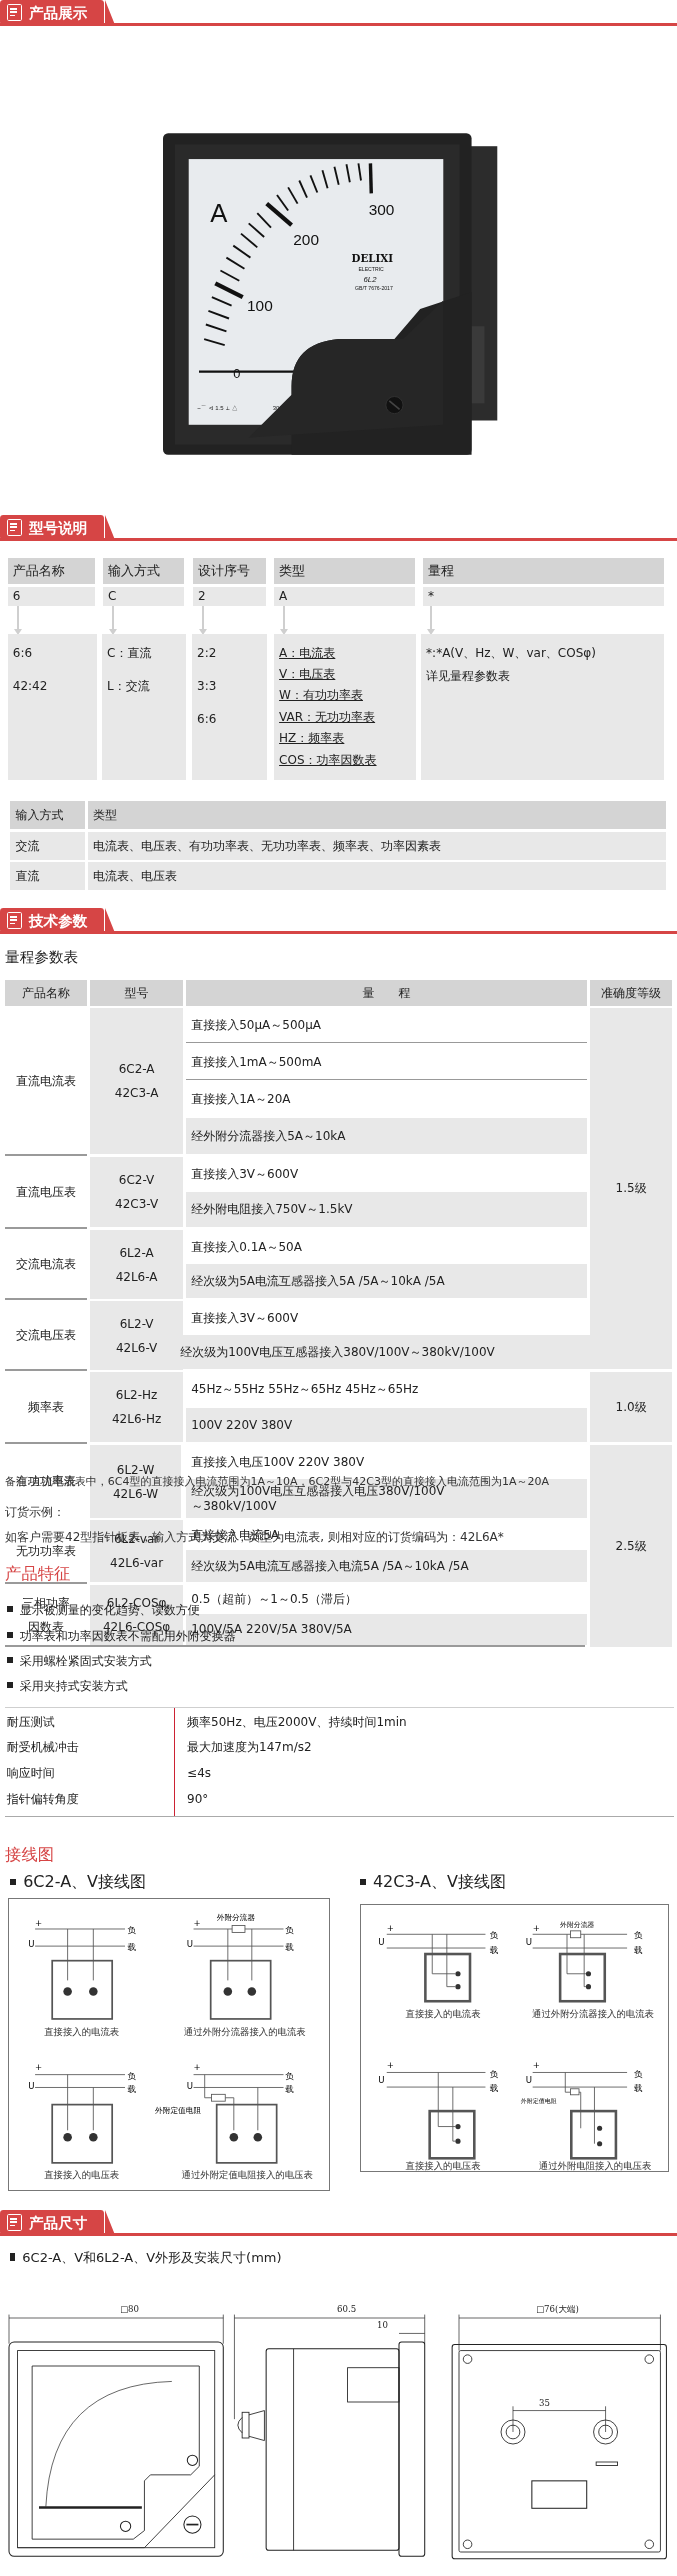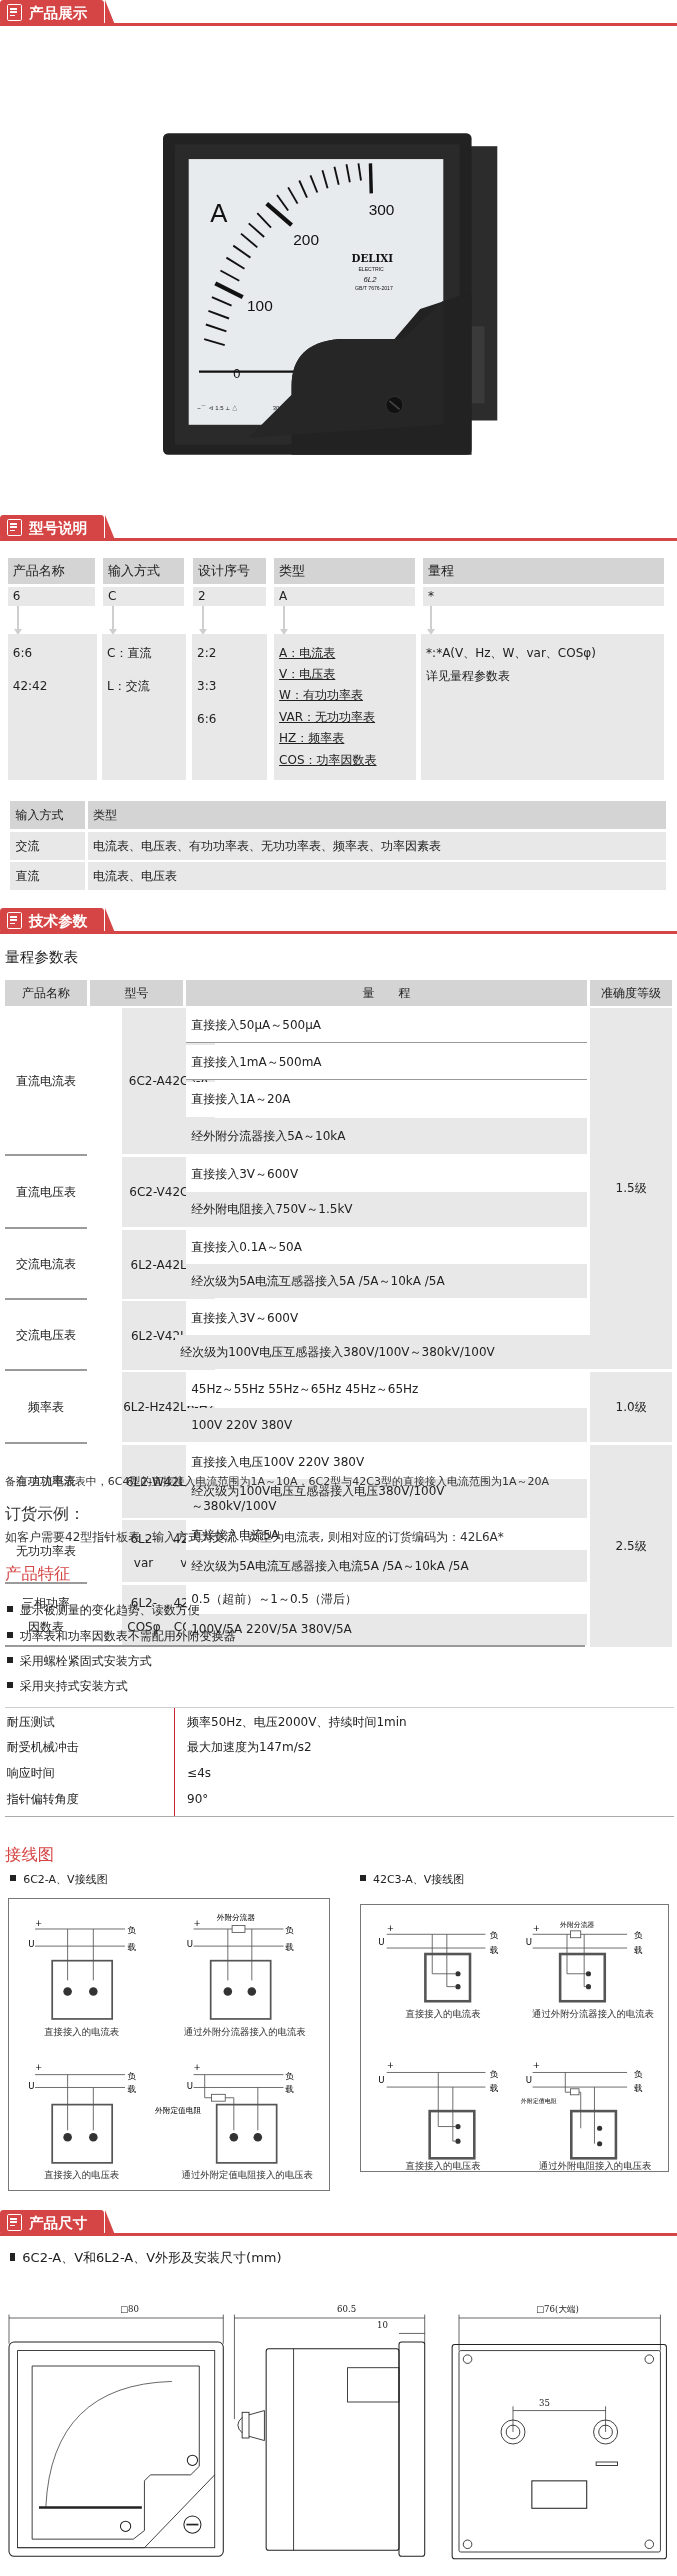--- a/index.html
+++ b/index.html
@@ -49,40 +49,40 @@
   .irow.head div { background: #d4d4d4; }
   .irow div:first-child { width: 75px; margin-right: 2.6px; }
   .irow div:last-child { flex: 1; }
 
   
   .rt-title { position: absolute; left: 5.1px; top: 948px; font-size: 14.6px; }
   .rt { position: absolute; left: 5.1px; top: 980px; width: 669px; font-size: 12px; }
   .rt .c { position: absolute; display: flex; align-items: center; justify-content: center; text-align: center; }
   .rt .h { background: #d4d4d4; top: 0; height: 26px; font-size: 12px; }
   .rt .name { background: #fff; }
-  .rt .model { background: #e8e8e8; line-height: 24px; margin-left: 32px; }
+  .rt .model { background: #e8e8e8; flex-direction: column; line-height: 24px; }
   .rt .range { background: #fff; justify-content: flex-start; padding-left: 5.1px; text-align: left; line-height: 14.6px; }
   .rt .range.g { background: #e8e8e8; }
   .rt .acc { background: #e8e8e8; }
   .rt .sep { position: absolute; height: 1.7px; background: #9a9a9a; }
 
   .note { position: absolute; left: 5.1px; font-size: 11px; color: #333; }
 
   .feat-title { position: absolute; left: 5.1px; top: 1563px; font-size: 16.3px; color: #d64545; }
   .feat { position: absolute; left: 6.9px; font-size: 12px; }
   .feat::before { content: ""; display: inline-block; width: 6px; height: 6px; background: #222; margin-right: 6.9px; vertical-align: 1.7px; }
 
   .spec { position: absolute; left: 5.1px; top: 1707px; width: 669px; border-top: 1.7px solid #cfcfcf; border-bottom: 1.7px solid #aaa; height: 110px; }
   .spec .vline { position: absolute; left: 169px; top: 0; width: 0.9px; height: 108px; background: #c23; }
   .spec .row { position: absolute; left: 0; width: 669px; height: 24px; font-size: 12px; line-height: 24px; }
   .spec .row .k { position: absolute; left: 1.7px; }
   .spec .row .v { position: absolute; left: 182px; }
 
   .wire-title { position: absolute; left: 5.1px; top: 1844px; font-size: 16.3px; color: #d64545; }
-  .sub-title { position: absolute; font-size: 11px; }
+  .sub-title { position: absolute; font-size: 16px; }
   .sub-title::before { content: ""; display: inline-block; width: 6px; height: 6px; background: #222; margin-right: 6.9px; vertical-align: 1.7px; }
   .wbox { position: absolute; border: 0.9px solid #777; background: #fff; }
   .wcap { position: absolute; font-size: 9.4px; color: #333; text-align: center; }
 
   .dim-title { position: absolute; left: 10.3px; top: 2249px; font-size: 13px; }
   .dim-title::before { content: ""; display: inline-block; width: 5.1px; height: 7.7px; background: #222; margin-right: 6.9px; vertical-align: 0.9px; }
 </style>
 </head>
 <body>
 
@@ -326,21 +326,21 @@
     <span>42L6-COSφ</span>
   </div>
   <div class="c range" style="left:181px;top:605px;width:401px;height:29px;">0.5（超前）～1～0.5（滞后）</div>
   <div class="c range g" style="left:181px;top:634px;width:401px;height:31px;">100V/5A  220V/5A  380V/5A</div>
   <div class="sep" style="left:0;top:665px;width:580px;"></div>
 
   <div class="c acc" style="left:585px;top:465px;width:82px;height:202px;">2.5级</div>
 </div>
 
 <div class="note" style="top:1474px;">备注:直流电流表中，6C4型的直接接入电流范围为1A～10A，6C2型与42C3型的直接接入电流范围为1A～20A</div>
-<div class="note" style="top:1504px;font-size:16px;">订货示例：</div>
+<div class="note" style="top:1504px;font-size:12px;">订货示例：</div>
 <div class="note" style="top:1529px;font-size:12px;">如客户需要42型指针板表，输入方式为交流，类型为电流表, 则相对应的订货编码为：42L6A*</div>
 
 <div class="feat-title">产品特征</div>
 <div class="feat" style="top:1602px;">显示被测量的变化趋势、读数方便</div>
 <div class="feat" style="top:1628px;">功率表和功率因数表不需配用外附变换器</div>
 <div class="feat" style="top:1653px;">采用螺栓紧固式安装方式</div>
 <div class="feat" style="top:1678px;">采用夹持式安装方式</div>
 
 <div class="spec">
   <div class="vline"></div>

